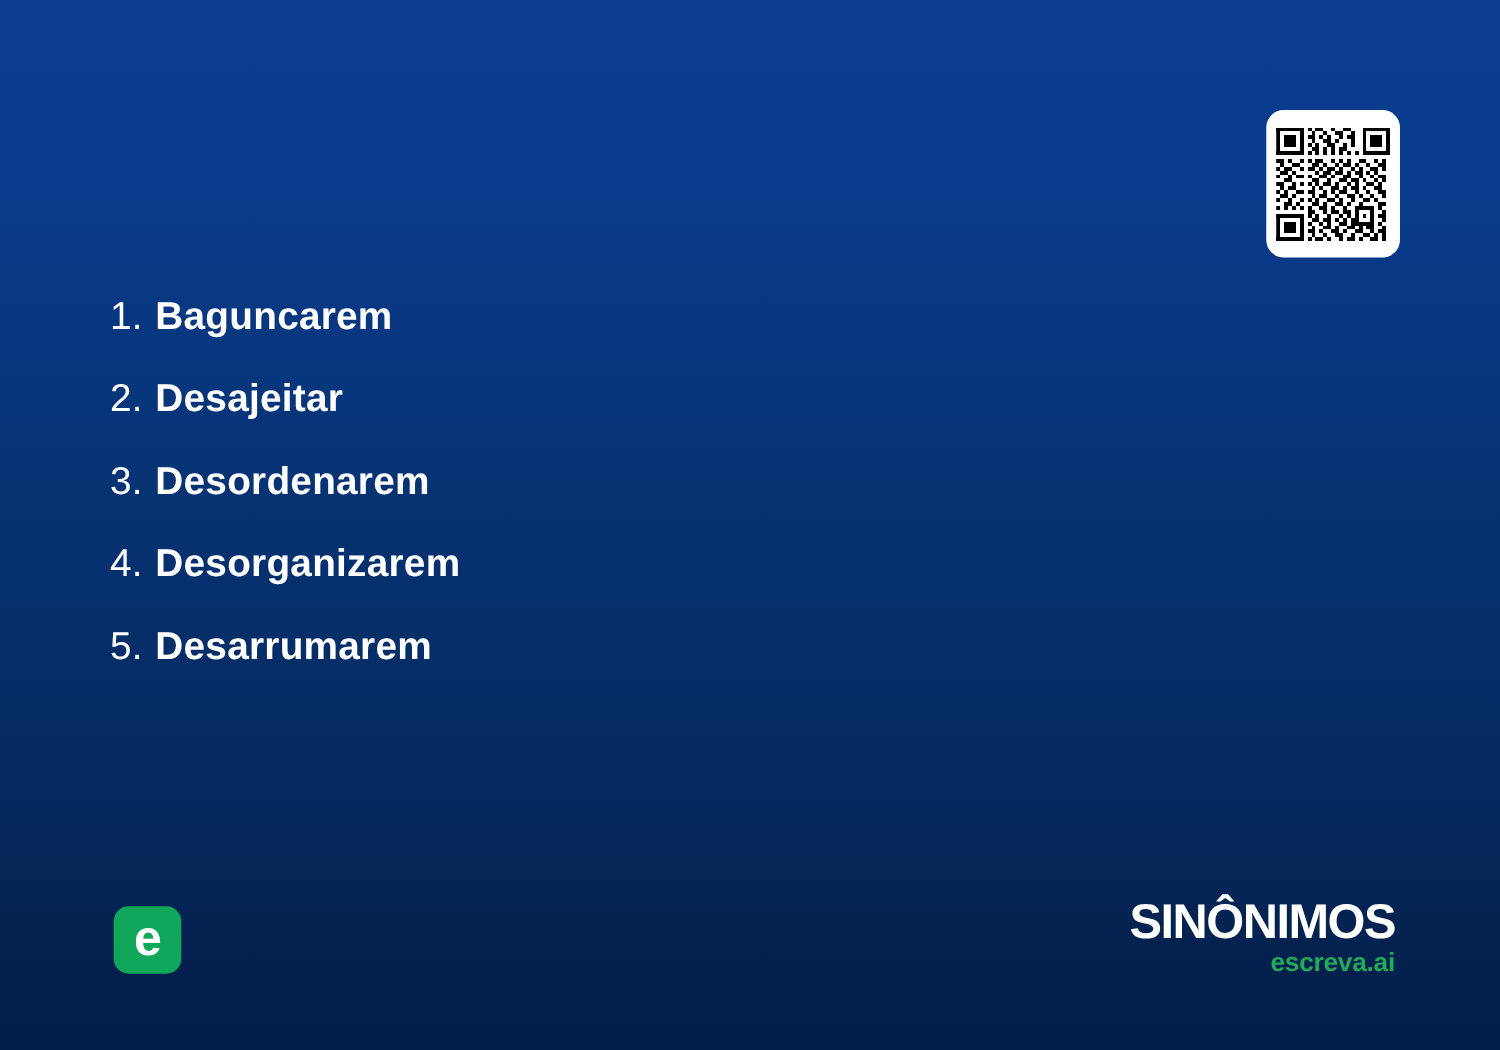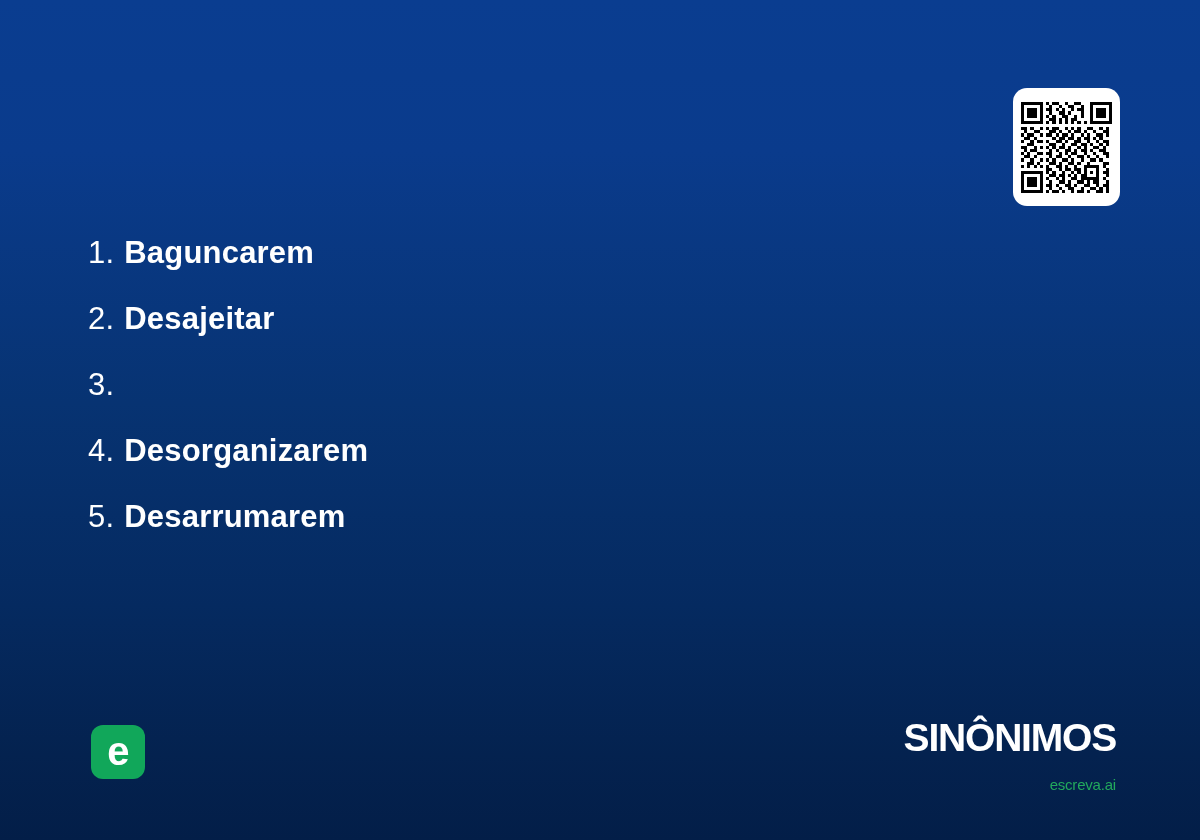--- a/index.html
+++ b/index.html
@@ -141,24 +141,24 @@
     display: block;
     font-size: 39px;
     line-height: 40px;
     font-weight: 800;
     letter-spacing: -1.2px;
     color: #ffffff;
     white-space: nowrap;
   }
   .brand-sub {
     display: block;
-    margin-top: 15px;
-    font-size: 15px;
+    margin-top: 1px;
+    font-size: 21px;
     line-height: 23px;
-    font-weight: 400;
+    font-weight: 700;
     letter-spacing: -0.2px;
     color: #22a95c;
     white-space: nowrap;
   }
 </style>
 </head>
 <body>
 
 <div class="card">
 
@@ -412,20 +412,21 @@
     <li class="syn-item">
       <span class="syn-index">1.</span>
       <span class="syn-word">Baguncarem</span>
     </li>
     <li class="syn-item">
       <span class="syn-index">2.</span>
       <span class="syn-word">Desajeitar</span>
     </li>
     <li class="syn-item">
       <span class="syn-index">3.</span>
+      <span class="syn-word">Desordenarem</span>
     </li>
     <li class="syn-item">
       <span class="syn-index">4.</span>
       <span class="syn-word">Desorganizarem</span>
     </li>
     <li class="syn-item">
       <span class="syn-index">5.</span>
       <span class="syn-word">Desarrumarem</span>
     </li>
   </ol>

